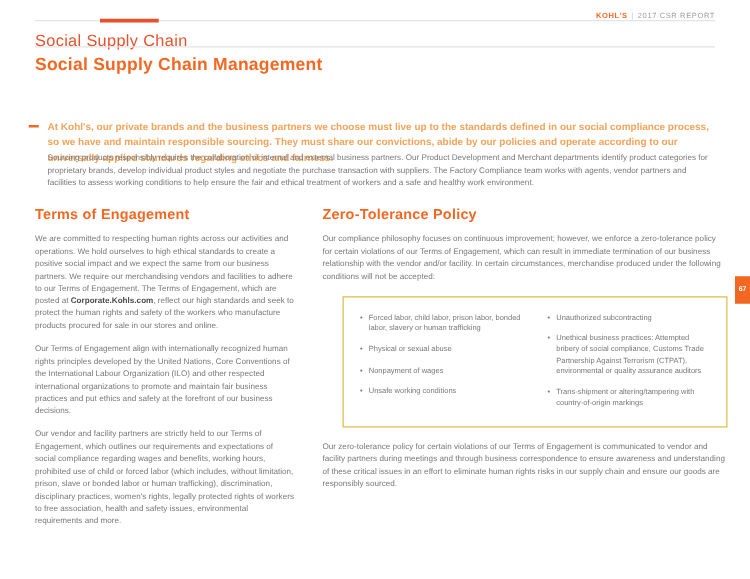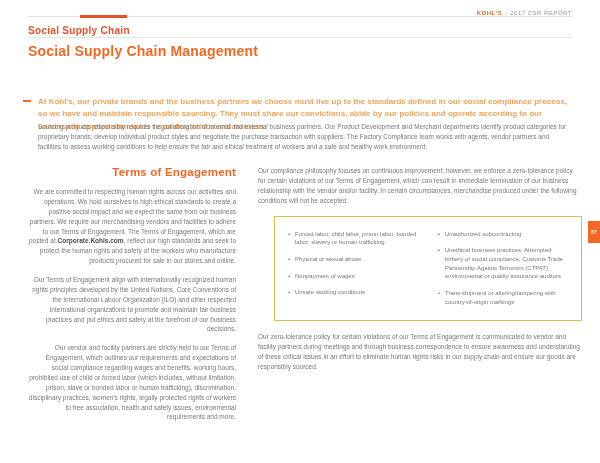--- a/index.html
+++ b/index.html
@@ -12,33 +12,33 @@
   }
   .page { position:absolute; inset:0; background:#ffffff; }
 
   .top-rule { position:absolute; top:16px; left:28px; width:544px; height:1px; background:#e4e4e4; }
   .top-rule-red { position:absolute; top:-1px; left:52px; width:47px; height:3px; background:#e8502b; }
 
   .report-label { position:absolute; top:10px; right:28px; font-size:6px; letter-spacing:0.5px; color:#9b9b9b; }
   .report-label .brand { color:#f26822; font-weight:bold; }
   .report-label .sep { margin:0 3px; color:#c9c9c9; }
 
-  .breadcrumb { position:absolute; top:25px; left:28px; font-size:10px; font-weight:bold; color:#e8502b; letter-spacing:0.3px; }
+  .breadcrumb { position:absolute; top:25px; left:28px; font-size:13px; font-weight:normal; color:#e8502b; letter-spacing:0.3px; }
   .breadcrumb-rule { position:absolute; top:37px; left:28px; width:544px; height:1px; background:#e4e4e4; }
 
   .title { position:absolute; top:43px; left:28px; font-size:14px; font-weight:bold; color:#f26822; letter-spacing:0.2px; }
 
   .lede-wrap { position:absolute; top:96px; left:38px; width:534px; }
   .lede-dash { position:absolute; left:-15px; top:4px; width:8px; height:2px; background:#f26822; }
   .lede { font-size:8px; font-weight:bold; color:#f2a45c; line-height:1.55; }
 
   .intro { position:absolute; top:122px; left:38px; width:534px; font-size:6.5px; color:#77787b; line-height:1.5; }
 
   .columns { position:absolute; top:166px; left:28px; width:554px; display:flex; gap:22px; }
-  .col-left { width:208px; flex:0 0 208px;text-align:right; }
+  .col-left { width:208px; flex:0 0 208px; }
   .col-right { flex:1; }
   h2.section { font-size:11.5px; font-weight:bold; color:#f26822; margin-bottom:9px; letter-spacing:0.2px; }
   .columns p { font-size:6.5px; color:#77787b; line-height:1.52; margin-bottom:9px; }
   .inline-link { color:#4a4a4a; font-weight:bold; text-decoration:none; cursor:pointer; }
 
   .zt-box { border:1.5px solid #dfbc4a; background:#ffffff; margin:10px 0 11px 16px; padding:13px 10px 6px 12px; display:flex; gap:16px; }
   .zt-box ul { list-style:none; flex:1; }
   .zt-box li { font-size:6px; color:#77787b; line-height:1.45; margin-bottom:8px; padding-left:8px; position:relative; }
   .zt-box li::before { content:"\2022"; position:absolute; left:1px; top:0; color:#77787b; }
 
@@ -72,20 +72,21 @@
   <div class="columns">
 
     <div class="col-left">
       <h2 class="section">Terms of Engagement</h2>
       <p><span>We are committed to respecting human rights across our activities and operations. We hold ourselves to high ethical standards to create a positive social impact and we expect the same from our business partners. We require our merchandising vendors and facilities to adhere to our Terms of Engagement. The Terms of Engagement, which are posted at </span><span class="inline-link">Corporate.Kohls.com</span><span>, reflect our high standards and seek to protect the human rights and safety of the workers who manufacture products procured for sale in our stores and online.</span></p>
       <p>Our Terms of Engagement align with internationally recognized human rights principles developed by the United Nations, Core Conventions of the International Labour Organization (ILO) and other respected international organizations to promote and maintain fair business practices and put ethics and safety at the forefront of our business decisions.</p>
       <p>Our vendor and facility partners are strictly held to our Terms of Engagement, which outlines our requirements and expectations of social compliance regarding wages and benefits, working hours, prohibited use of child or forced labor (which includes, without limitation, prison, slave or bonded labor or human trafficking), discrimination, disciplinary practices, women's rights, legally protected rights of workers to free association, health and safety issues, environmental requirements and more.</p>
     </div>
 
     <div class="col-right">
+      <h2 class="section">Zero-Tolerance Policy</h2>
       <p>Our compliance philosophy focuses on continuous improvement; however, we enforce a zero-tolerance policy for certain violations of our Terms of Engagement, which can result in immediate termination of our business relationship with the vendor and/or facility. In certain circumstances, merchandise produced under the following conditions will not be accepted:</p>
       <div class="zt-box">
         <ul>
             <li>Forced labor, child labor, prison labor, bonded labor, slavery or human trafficking</li>
             <li>Physical or sexual abuse</li>
             <li>Nonpayment of wages</li>
             <li>Unsafe working conditions</li>
           </ul>
         <ul>
             <li>Unauthorized subcontracting</li>

